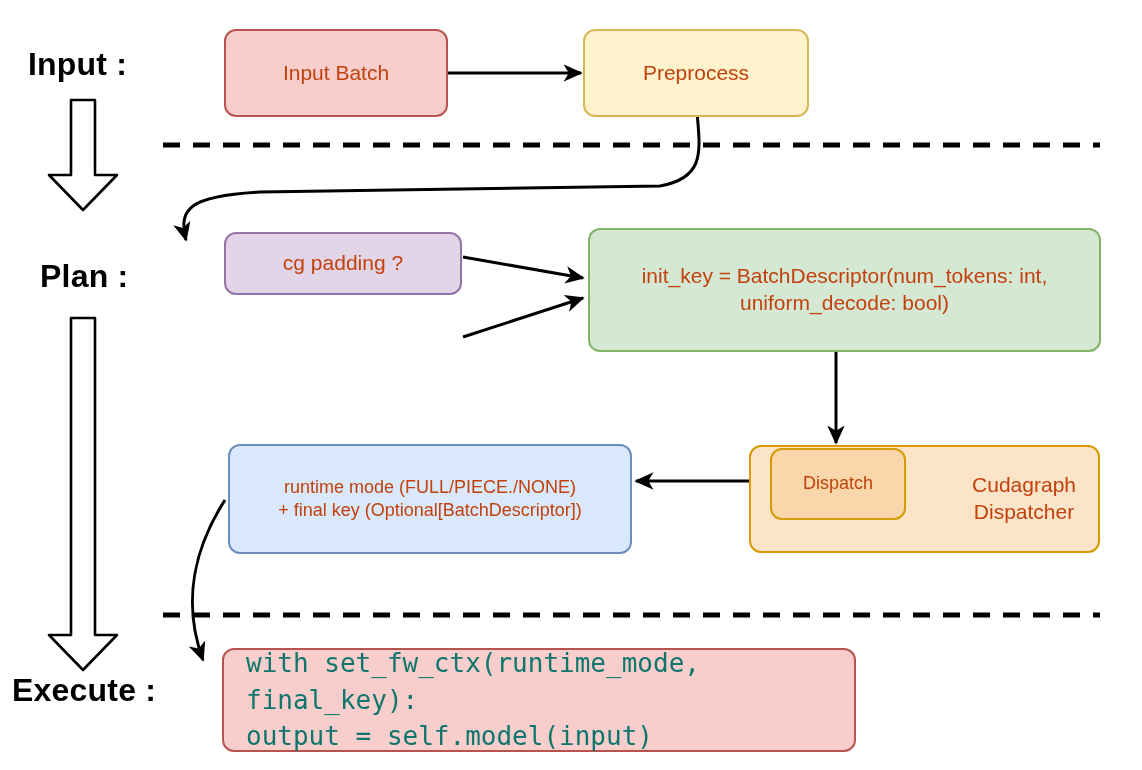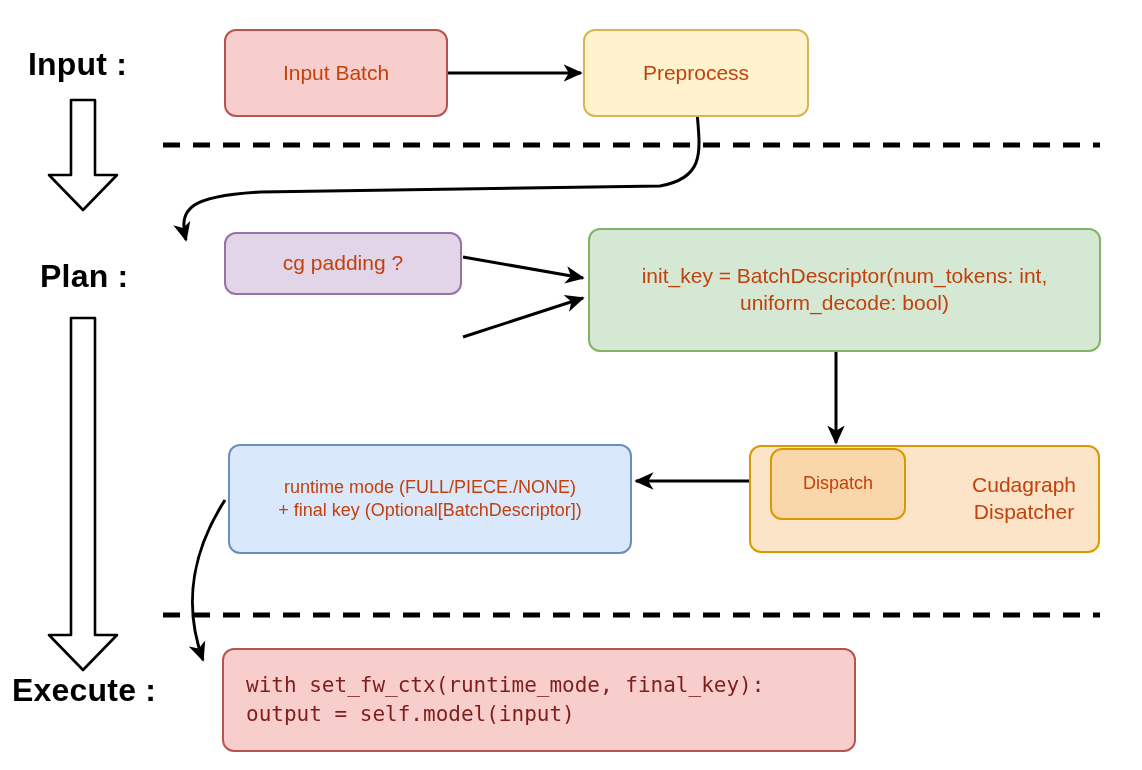--- a/index.html
+++ b/index.html
@@ -46,26 +46,26 @@
     border-width: 2px;
     border-style: solid;
     color: #c2410c;
     font-size: 21px;
     line-height: 1.28;
     padding: 2px 8px;
     white-space: pre-line;
   }
   .node.code {
     font-family: "DejaVu Sans Mono", monospace;
-    font-size: 21px;
+    font-size: 26px;
     line-height: 1.4;
     text-align: left;
     justify-content: flex-start;
     padding-left: 22px;
-    color: #7f1d1d;
+    color: #0f766e;
   }
   .node.small {
     font-size: 18px;
   }
 </style>
 </head>
 <body>
 
 <div id="canvas">
 

